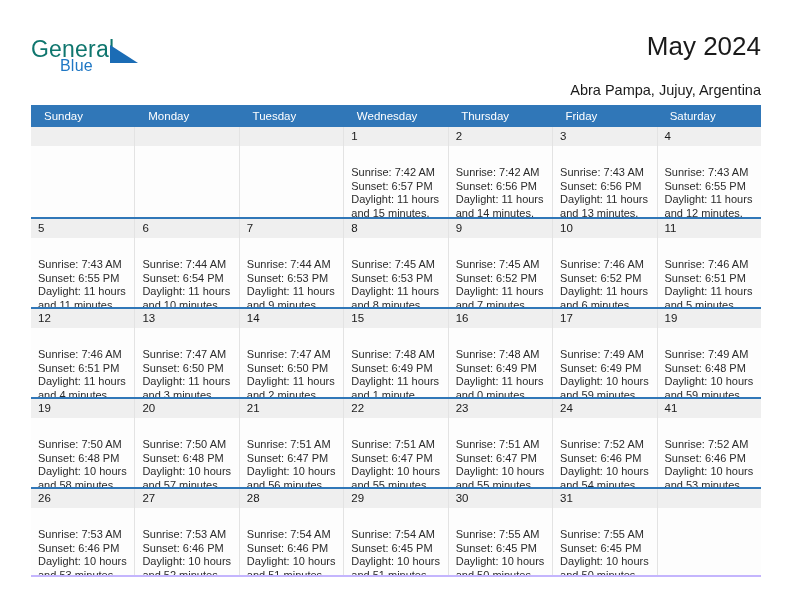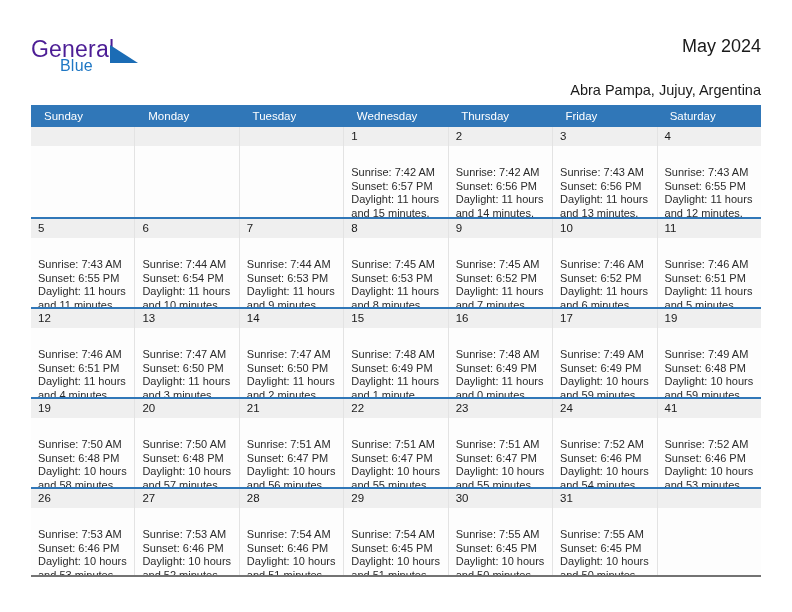--- a/index.html
+++ b/index.html
@@ -30,21 +30,21 @@
     left: 31px;
     top: 36px;
     width: 200px;
     height: 54px;
   }
   .brand-general {
     position: absolute;
     left: 0; top: 0;
     font-size: 23px;
     letter-spacing: 0.2px;
-    color: #4c1d95;
+    color: #0f766e;
     font-family: "Liberation Sans", sans-serif;
   }
   .brand-blue {
     position: absolute;
     left: 29px; top: 21px;
     font-size: 16px;
     letter-spacing: 0.2px;
     color: #1f77c4;
     font-family: "Liberation Sans", sans-serif;
   }
@@ -57,21 +57,21 @@
     border-top: 18px solid transparent;
   }
 
   .title-block {
     position: absolute;
     right: 31px;
     top: 30px;
     text-align: right;
   }
   .cal-title {
-    font-size: 18px;
+    font-size: 26px;
     color: #1a1a1a;
     line-height: 32px;
     white-space: nowrap;
   }
   .cal-subtitle {
     font-size: 14.5px;
     color: #1a1a1a;
     line-height: 20px;
     margin-top: 18px;
     white-space: nowrap;
@@ -103,21 +103,21 @@
   .week {
     display: flex;
     position: relative;
     height: 90px;
     border-top: 2px solid #3077b8;
   }
   .week:first-of-type {
     border-top: none;
   }
   .week.last {
-    border-bottom: 2px solid #737373;
+    border-bottom: 2px solid #c4b5fd;
   }
 
   .cell {
     flex: 1 1 0;
     position: relative;
     background: #fdfdfd;
     border-left: 1px solid #e3e3e3;
     overflow: hidden;
   }
   .cell:first-child {

